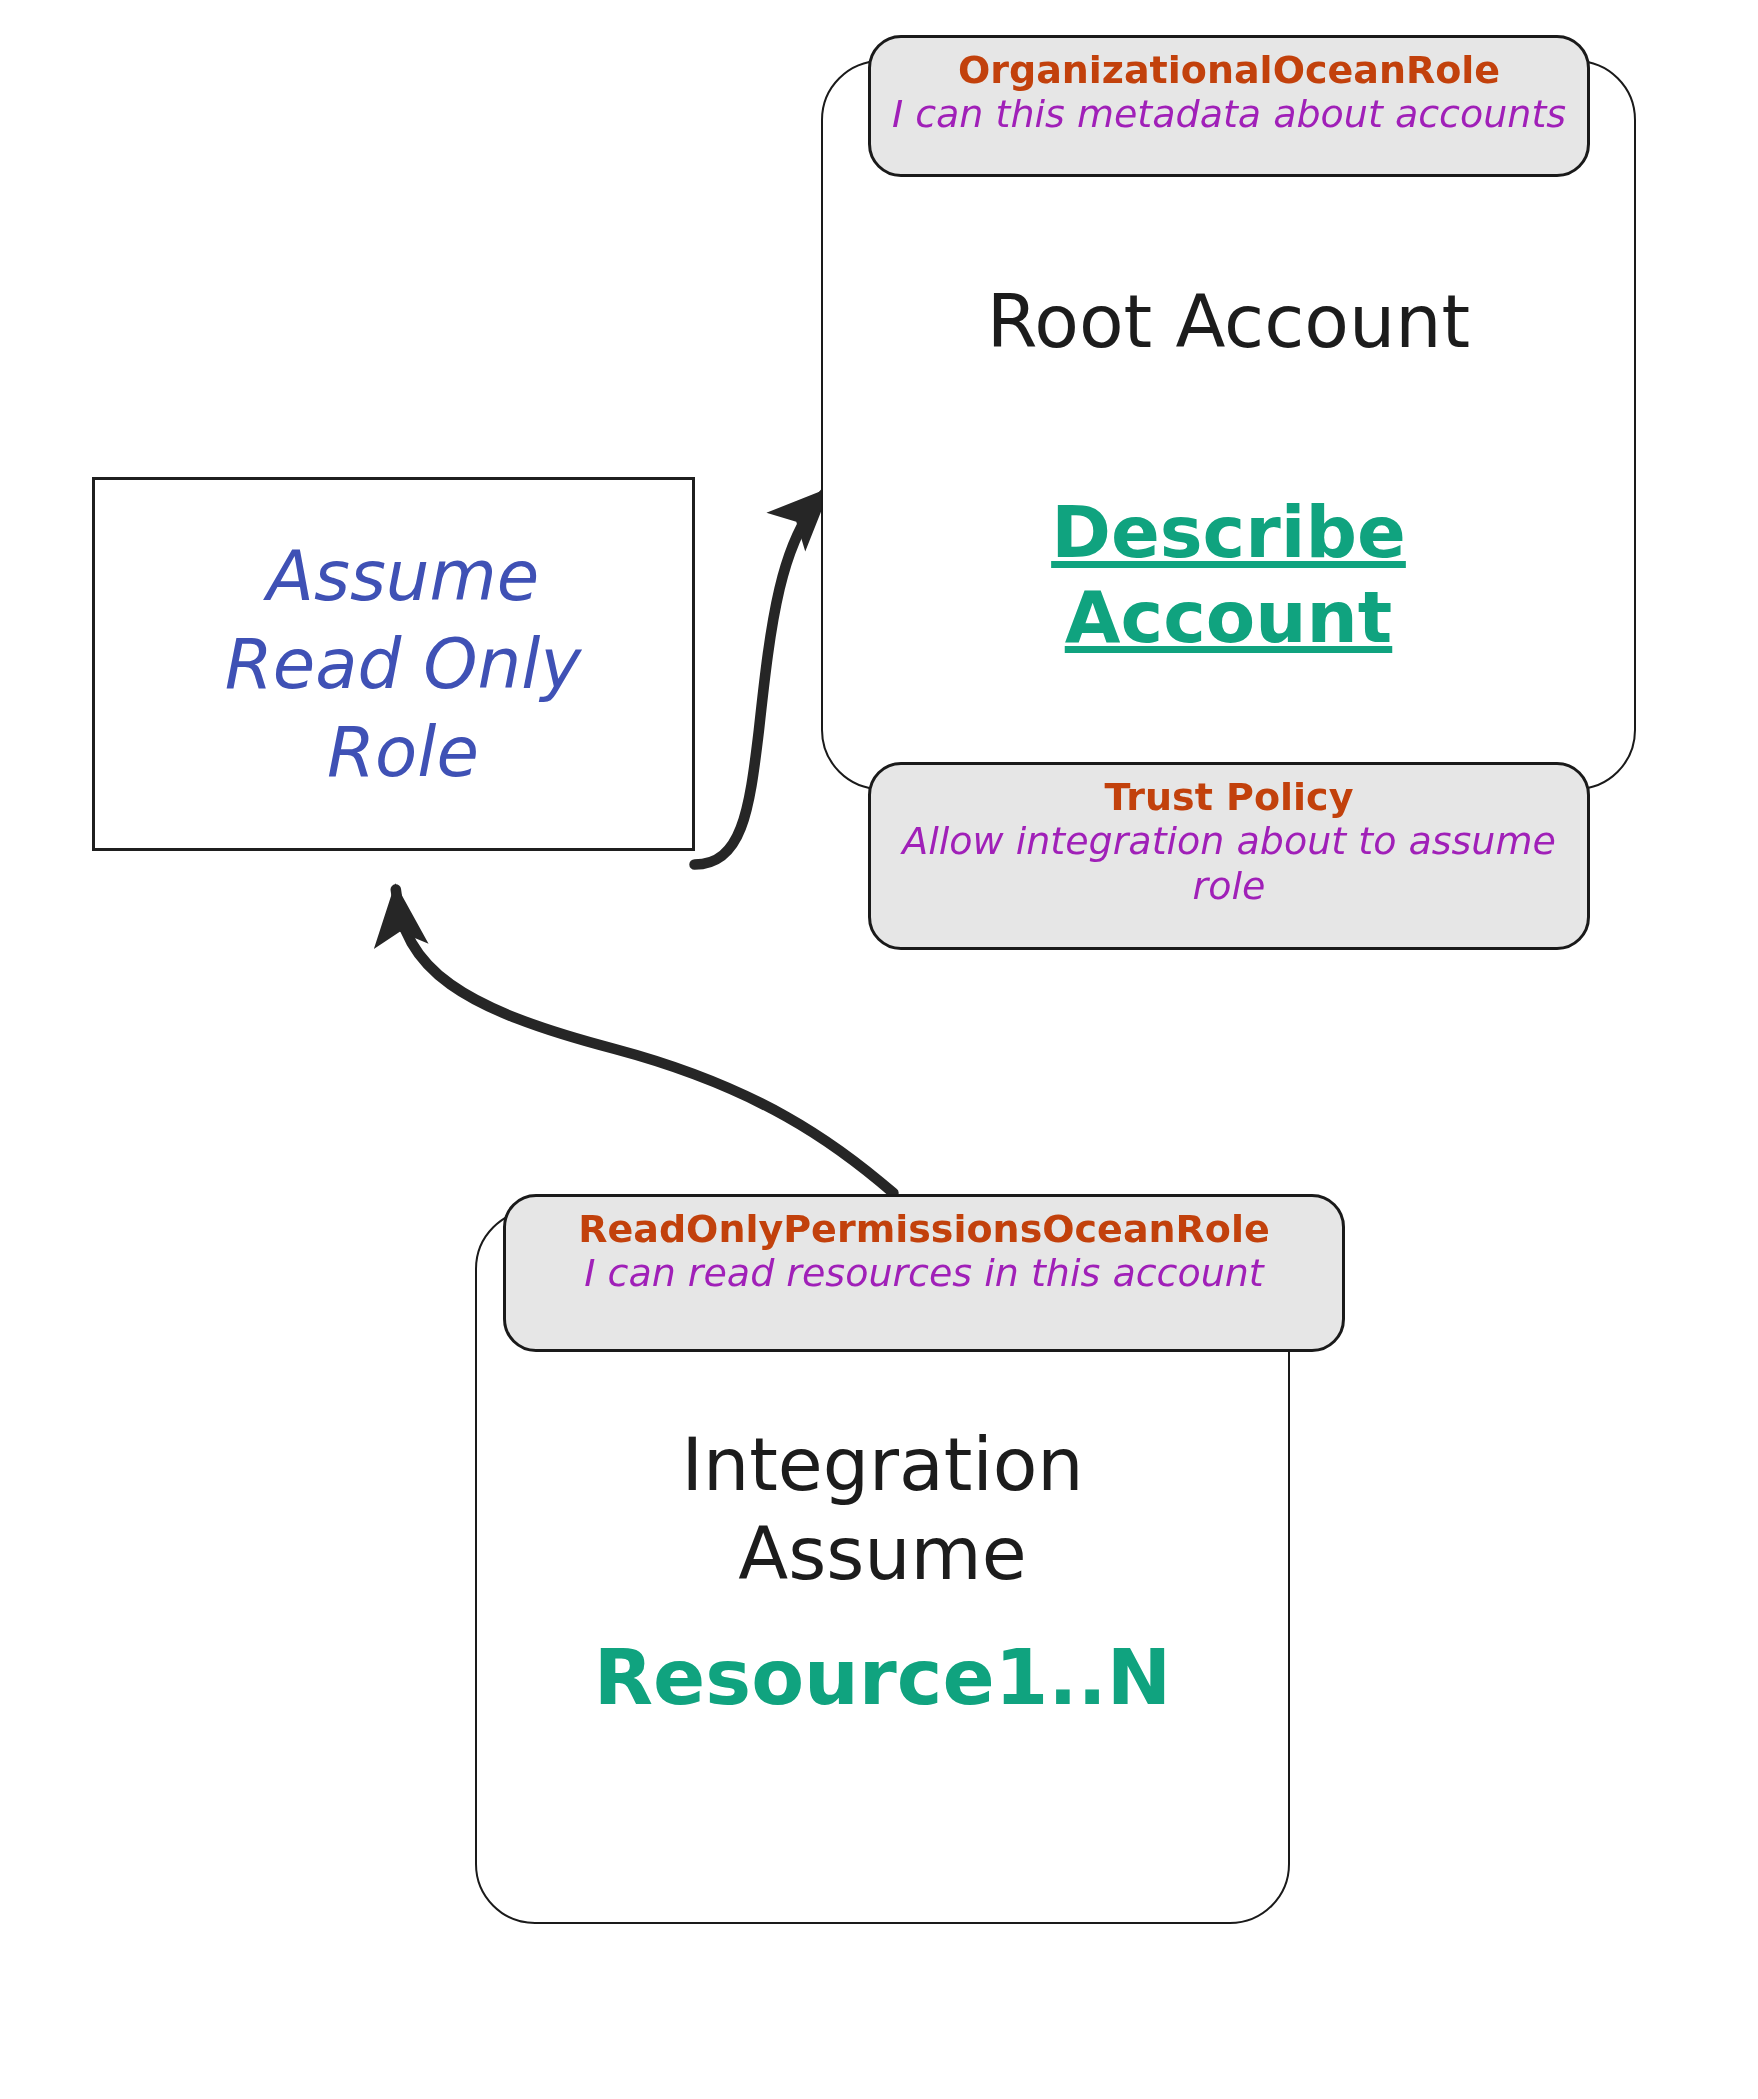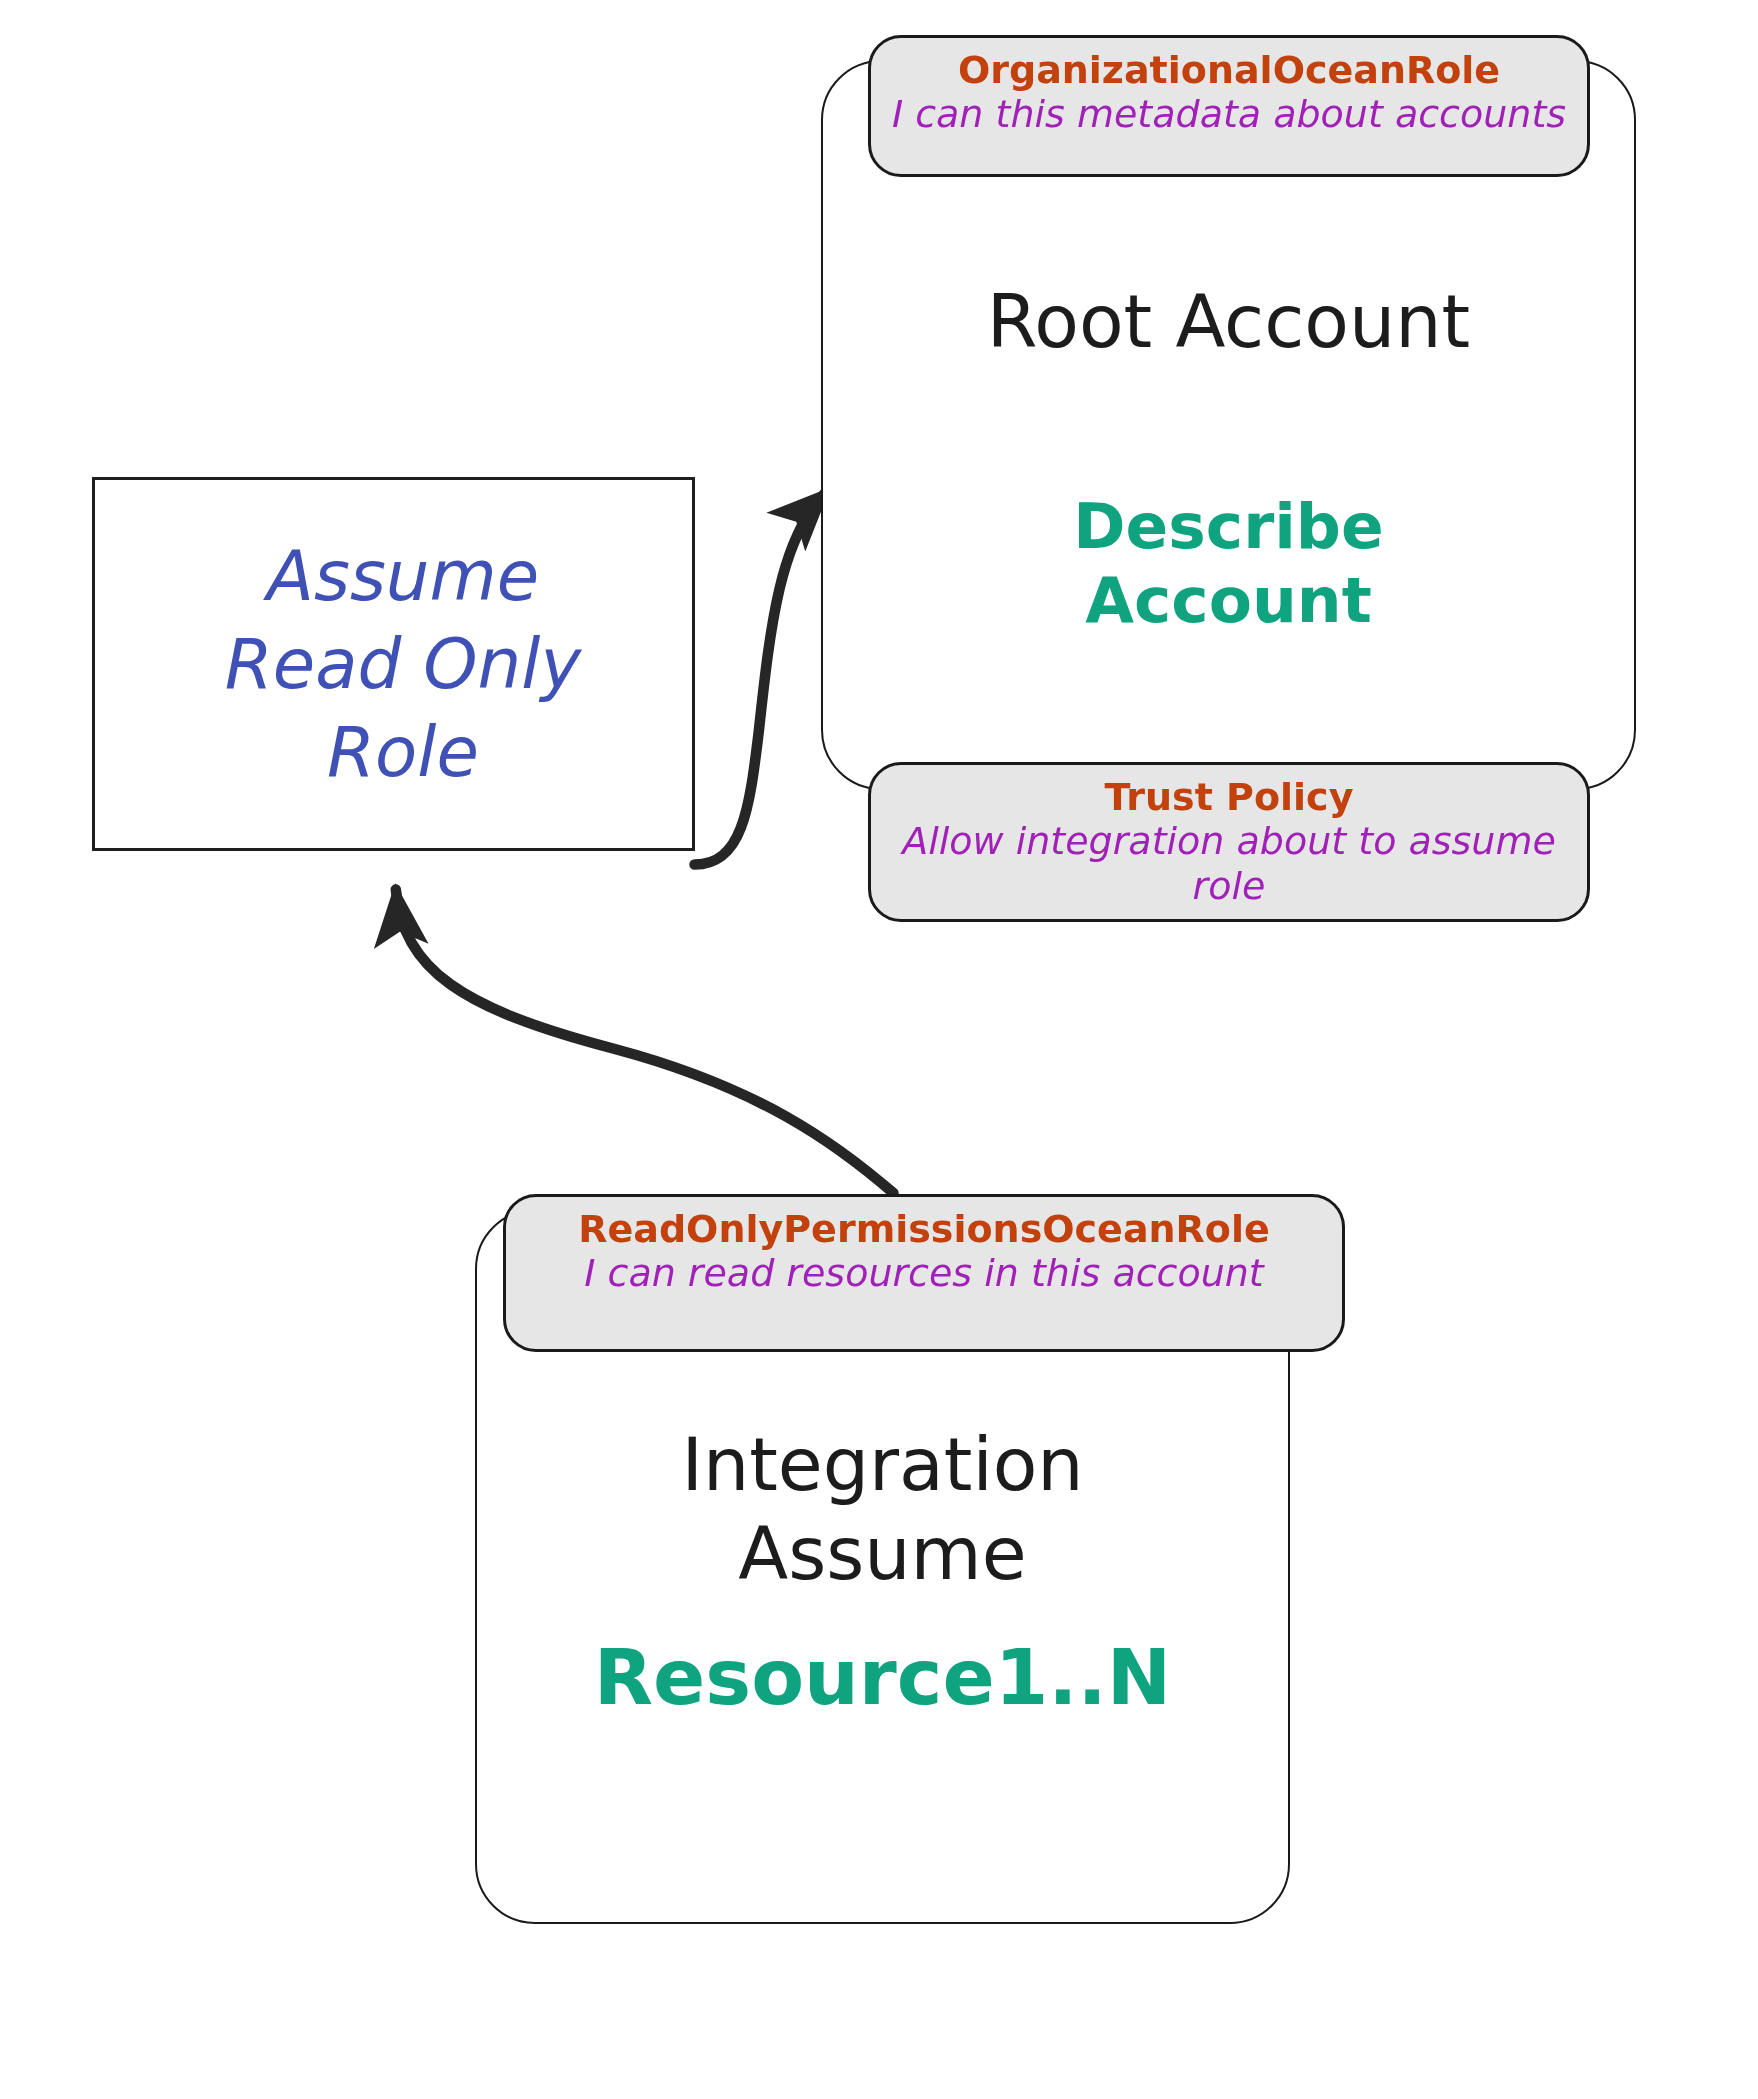--- a/index.html
+++ b/index.html
@@ -71,21 +71,22 @@
     color: #10a37f;
     font-weight: bold;
     line-height: 1.18;
     white-space: pre-line;
     font-family: "DejaVu Sans", sans-serif;
   }
   #root-account-resource {
     left: 821px;
     top: 490px;
     width: 815px;
-    font-size: 63px;
+    font-size: 72px;
+    text-decoration: underline;
   }
   #integration-account-resource {
     left: 475px;
     top: 1633px;
     width: 815px;
     font-size: 77px;
   }
 
   
   .badge {
@@ -116,21 +117,21 @@
   #org-role-badge {
     left: 868px;
     top: 35px;
     width: 722px;
     height: 142px;
   }
   #trust-policy-badge {
     left: 868px;
     top: 762px;
     width: 722px;
-    height: 160px;
+    height: 188px;
   }
   #readonly-role-badge {
     left: 503px;
     top: 1194px;
     width: 842px;
     height: 158px;
   }
 
   
   #assume-role-box {

